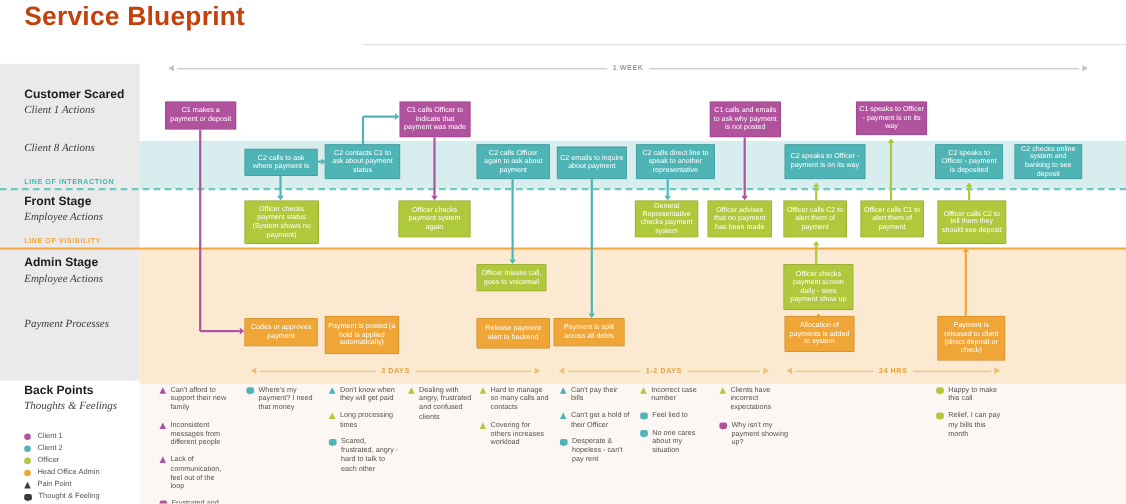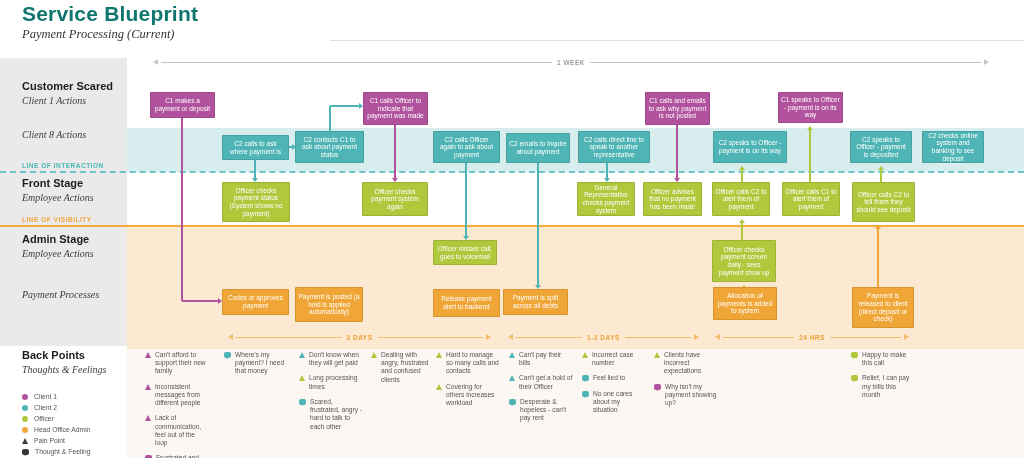--- a/index.html
+++ b/index.html
@@ -1,19 +1,19 @@
 <!DOCTYPE html>
 <html><head>
 <meta charset="utf-8">
 <style>
   html,body{margin:0;padding:0;background:#fff;}
   #app{position:relative;width:1024px;height:458px;background:#fff;overflow:hidden;
        font-family:"Liberation Sans",sans-serif;-webkit-font-smoothing:antialiased;}
   .abs{position:absolute;}
-  h1#title{position:absolute;left:22px;top:2px;margin:0;font-size:21px;font-weight:800;color:#0f766e;letter-spacing:.2px;}
+  h1#title{position:absolute;left:22px;top:2px;margin:0;font-size:24px;font-weight:800;color:#c2410c;letter-spacing:.2px;}
   #subtitle{position:absolute;left:22px;top:27px;font-family:"Liberation Serif",serif;font-style:italic;font-size:12.5px;color:#333;}
   #hdr-rule{position:absolute;left:330px;top:40px;width:694px;height:1px;background:#e0e0e0;}
   
   #sidebar{left:0;top:58px;width:127px;height:288px;background:#eaeaea;}
   #band-client2{left:127px;top:128px;width:897px;height:44px;background:#d8edee;}
   #band-cream{left:127px;top:227px;width:897px;height:122px;background:#fbead1;}
   #band-pain{left:127px;top:349px;width:897px;height:109px;background:#fcf7f3;}
   #line-interaction{left:0;top:171px;width:1024px;height:0;border-top:2px dashed #6fc6c4;}
   #line-visibility{left:0;top:225px;width:1024px;height:0;border-top:2px solid #f5ab3f;}
   
@@ -41,21 +41,20 @@
   
   #legend{position:absolute;left:22px;top:393px;display:flex;flex-direction:column;gap:4px;}
   .lrow{display:flex;align-items:center;gap:6px;font-size:6.8px;color:#555;height:7px;}
   .dot{flex:0 0 auto;width:6px;height:6px;border-radius:3px;}
 </style>
 </head>
 <body>
 
 <div id="app">
   <h1 id="title">Service Blueprint</h1>
-  <div id="subtitle">Payment Processing (Current)</div>
   <div id="hdr-rule"></div>
 
   <div class="abs" id="band-client2"></div>
   <div class="abs" id="band-cream"></div>
   <div class="abs" id="band-pain"></div>
   <div class="abs" id="sidebar"></div>
   <div class="abs" id="line-interaction"></div>
   <div class="abs" id="line-visibility"></div>
 
   <div class="lane-title" style="top:80px">Customer Scared</div>

